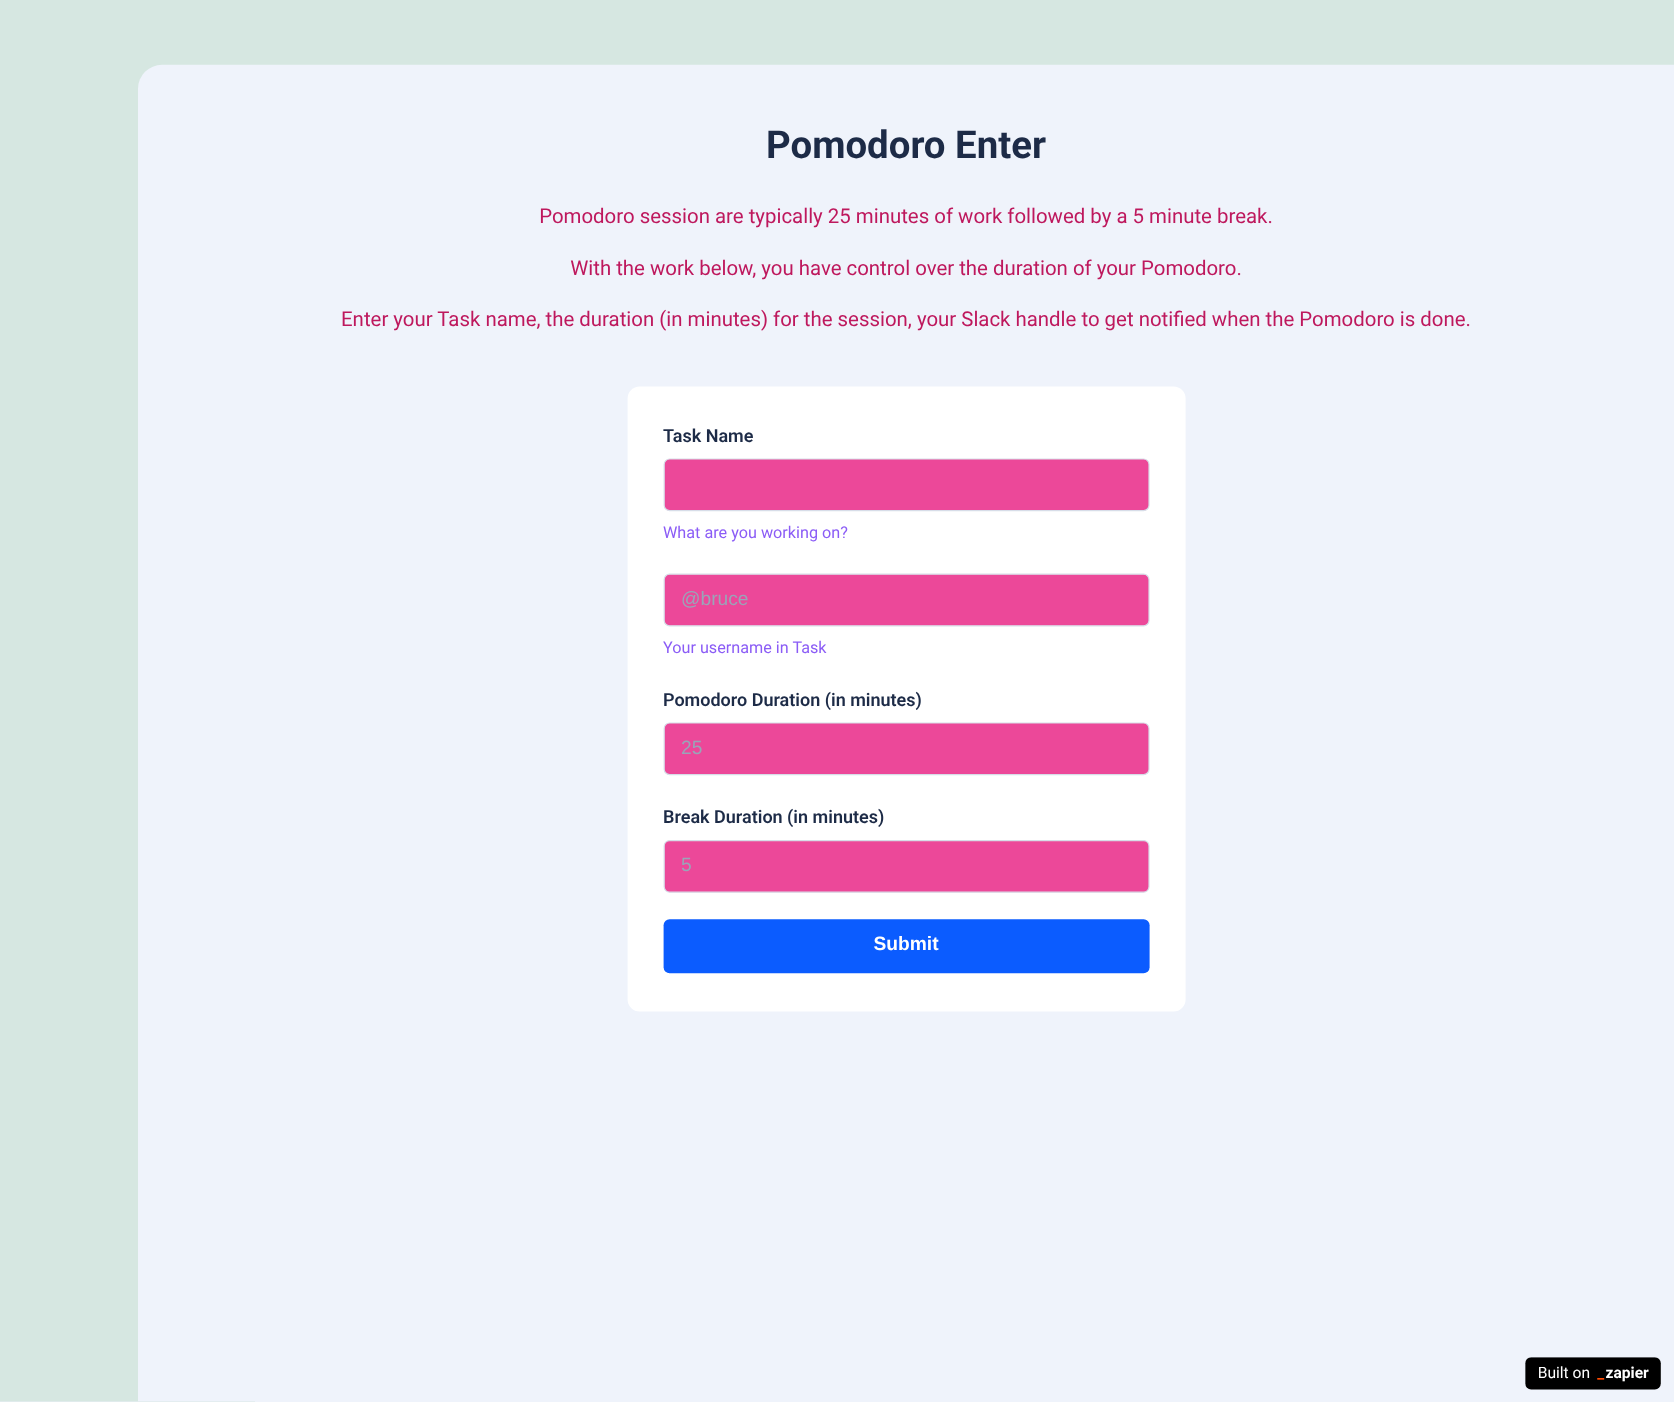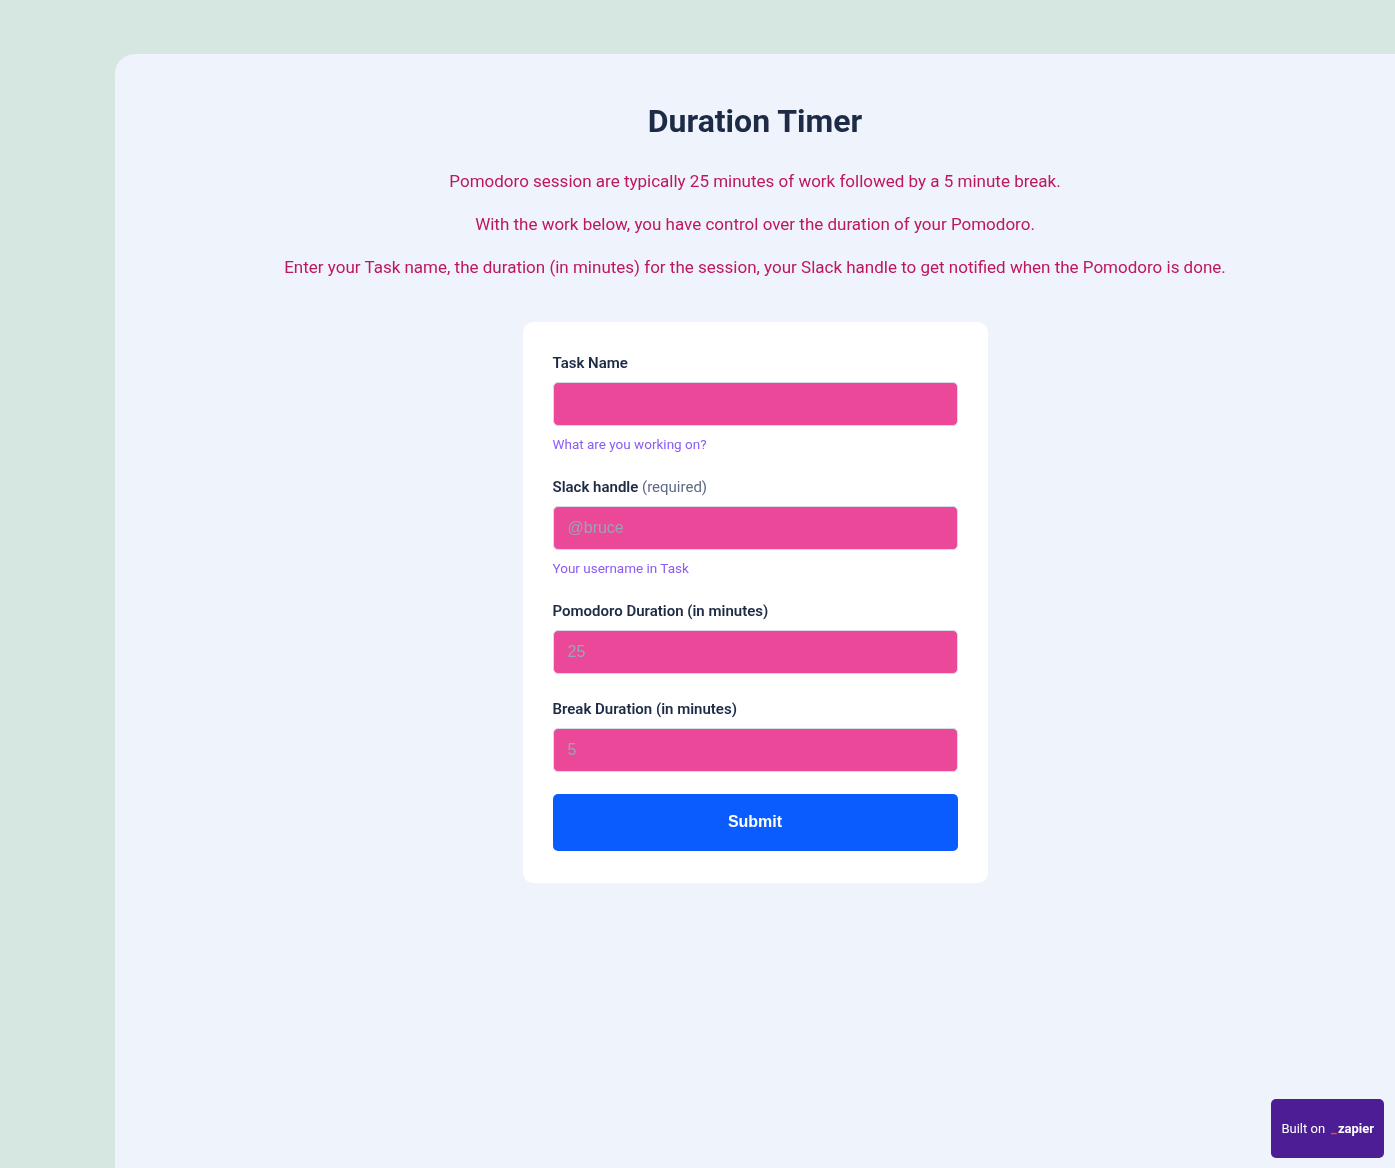--- a/index.html
+++ b/index.html
@@ -91,37 +91,37 @@
     }
     
     .form-hint {
       font-size: 13.5px;
       color: #8b5cf6;
       margin-top: 10px;
     }
     
     .submit-button {
       width: 100%;
-      height: 57px;
+      height: 45px;
       background-color: #0b5cff;
       color: #ffffff;
       font-size: 16px;
       font-weight: 600;
       border: none;
       border-radius: 5px;
       cursor: pointer;
     }
     
     .badge {
       position: fixed;
       bottom: 10px;
       right: 11px;
-      background-color: #4c1d95;
+      background-color: #000000;
       color: #ffffff;
-      padding: 22px 10px;
+      padding: 6px 10px;
       border-radius: 5px;
       font-size: 13px;
       display: flex;
       align-items: center;
       gap: 6px;
     }
     
     .badge-prefix {
       font-weight: 400;
     }
@@ -135,38 +135,34 @@
     .badge-underscore {
       color: #ff4a00;
       margin-right: 1px;
     }
   </style>
 </head>
 <body>
 
 <div class="page-container">
   <div class="content">
-    <h1 class="page-title">Duration Timer</h1>
+    <h1 class="page-title">Pomodoro Enter</h1>
     <p class="description">Pomodoro session are typically 25 minutes of work followed by a 5 minute break.</p>
     <p class="description">With the work below, you have control over the duration of your Pomodoro.</p>
     <p class="description">Enter your Task name, the duration (in minutes) for the session, your Slack handle to get notified when the Pomodoro is done.</p>
 
     <div class="form-card">
       
       <div class="form-group">
         <label class="form-label">Task Name</label>
         <input type="text" class="form-input" value="" style="">
         <div class="form-hint">What are you working on?</div>
       </div>
       
       <div class="form-group">
-        <label class="form-label">
-          <span>Slack handle</span>
-          <span class="required-text">(required)</span>
-        </label>
         <input type="text" class="form-input" placeholder="@bruce" style="">
         <div class="form-hint">Your username in Task</div>
       </div>
       
       <div class="form-group">
         <label class="form-label">Pomodoro Duration (in minutes)</label>
         <input type="text" class="form-input" placeholder="25" style="">
       </div>
       
       <div class="form-group">

